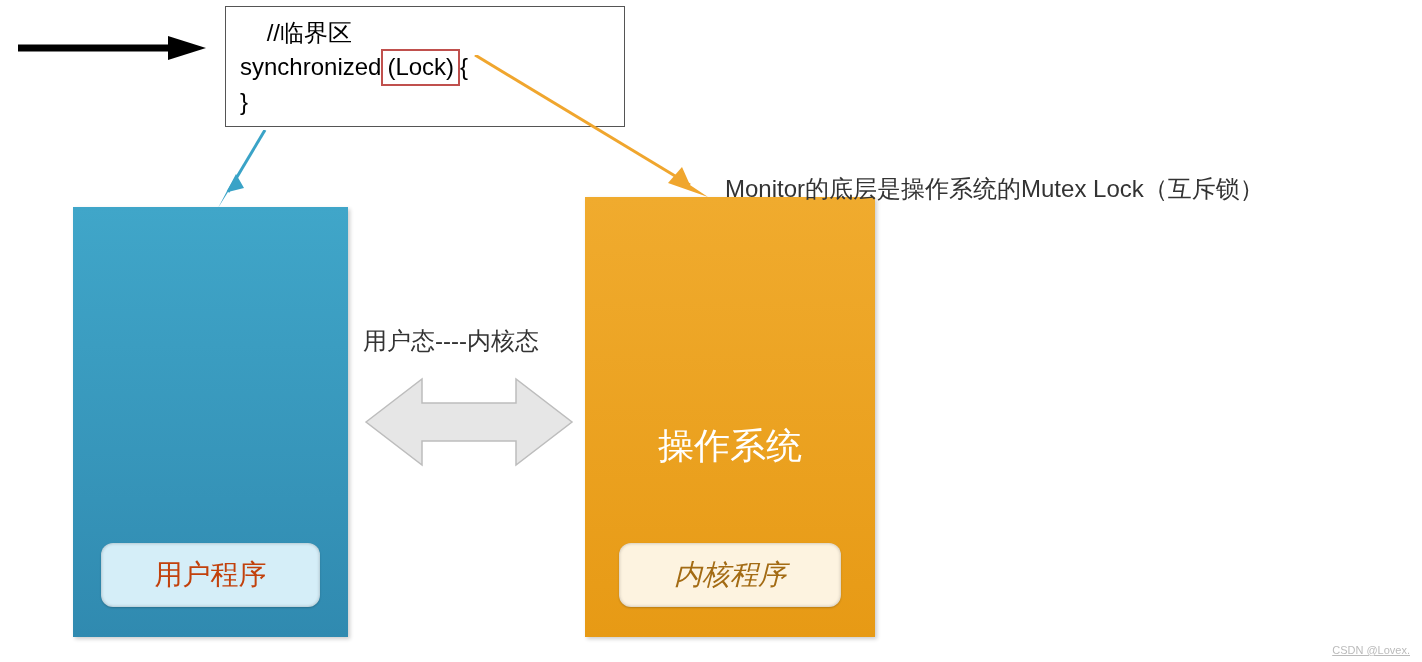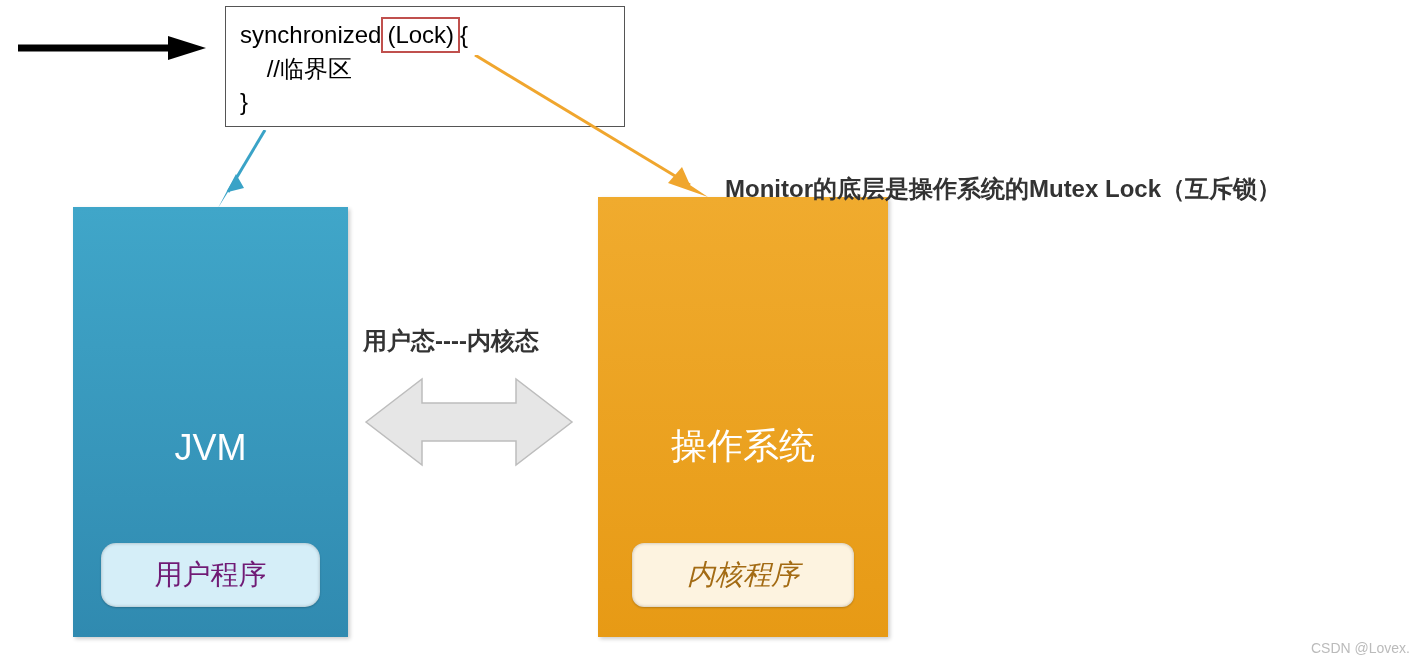--- a/index.html
+++ b/index.html
@@ -1,57 +1,56 @@
 <!DOCTYPE html>
 <html><head>
   <meta charset="utf-8">
   <style>
     * { margin: 0; padding: 0; box-sizing: border-box; }
     body { width: 1422px; height: 662px; position: relative; font-family: "Microsoft YaHei", Arial, sans-serif; background: #fff; }
     .abs { position: absolute; }
     .code-box { border: 1px solid #555; padding: 10px 14px 8px 14px; font-size: 24px; line-height: 1.35; background: #fff; }
     .code-box .lock-hl { border: 2px solid #c0504d; padding: 0 4px; display: inline-block; }
     .jvm-box { background: linear-gradient(to bottom, #40a6c9, #308ab0); color: #fff; box-shadow: 2px 2px 4px rgba(0,0,0,.2); }
-    .os-box  { background: linear-gradient(to bottom, #f0ab2e, #e79a15); color: #fff; box-shadow: 2px 2px 4px rgba(0,0,0,.2); margin-left: 13px; }
+    .os-box  { background: linear-gradient(to bottom, #f0ab2e, #e79a15); color: #fff; box-shadow: 2px 2px 4px rgba(0,0,0,.2); }
     .box-title { font-size: 36px; font-weight: 400; text-align: center; }
     .inner-pill { background: #fff; color: #333; font-size: 28px; border-radius: 12px; text-align: center; padding: 12px 18px; box-shadow: inset 0 0 3px rgba(0,0,0,.15), 0 1px 2px rgba(0,0,0,.2); border: 1px solid rgba(0,0,0,.1); }
-    .jvm-pill { background: #d5eef8; color: #701a75; border-radius: 15px; }
+    .jvm-pill { background: #d5eef8; color: #c2410c; }
     .os-pill  { background: #fdf3e0; color: #a36b14; font-style: italic; }
-    .annot { font-size: 24px; color: #333; font-weight: bold; }
-    .watermark { font-size: 14px; color: #bbb; }
+    .annot { font-size: 24px; color: #333; }
+    .watermark { font-size: 11px; color: #bbb; text-decoration: underline; }
     .double-arrow { fill: #e6e6e6; stroke: #bdbdbd; stroke-width: 1.5; }
   </style>
 </head>
 <body>
 
 <svg class="abs" style="left:18px;top:30px;width:190px;height:36px">
   <line x1="0" y1="18" x2="150" y2="18" stroke="#000" stroke-width="7"></line>
   <polygon points="150,6 188,18 150,30" fill="#000"></polygon>
 </svg>
 
 <div class="abs code-box" style="left:225px;top:6px;width:400px">
+  <div style="white-space:pre">    //临界区</div>
   <div>
     <span>synchronized</span><span class="lock-hl">(Lock)</span><span>{</span>
   </div>
-  <div style="white-space:pre">    //临界区</div>
   <div>}</div>
 </div>
 
 <svg class="abs" style="left:170px;top:130px;width:120px;height:90px">
   <line x1="95" y1="0" x2="58" y2="62" stroke="#3aa3c7" stroke-width="3"></line>
   <polygon points="58,62 74,58 66,44 48,78" fill="#3aa3c7"></polygon>
 </svg>
 
 <svg class="abs" style="left:470px;top:55px;width:270px;height:170px">
   <line x1="5" y1="0" x2="220" y2="130" stroke="#f0a62e" stroke-width="3"></line>
   <polygon points="220,130 212,112 198,128 238,142" fill="#f0a62e"></polygon>
 </svg>
 
 <div class="abs jvm-box" style="left:73px;top:207px;width:275px;height:430px">
-  <div class="box-title abs" style="left:0;right:0;top:220px">JVM</div>
   <div class="inner-pill jvm-pill abs" style="left:28px;right:28px;bottom:30px">用户程序</div>
 </div>
 
 <div class="abs os-box" style="left:585px;top:197px;width:290px;height:440px">
   <div class="box-title abs" style="left:0;right:0;top:225px">操作系统</div>
   <div class="inner-pill os-pill abs" style="left:34px;right:34px;bottom:30px">内核程序</div>
 </div>
 
 <div class="abs annot" style="left:363px;top:325px">用户态----内核态</div>
 

